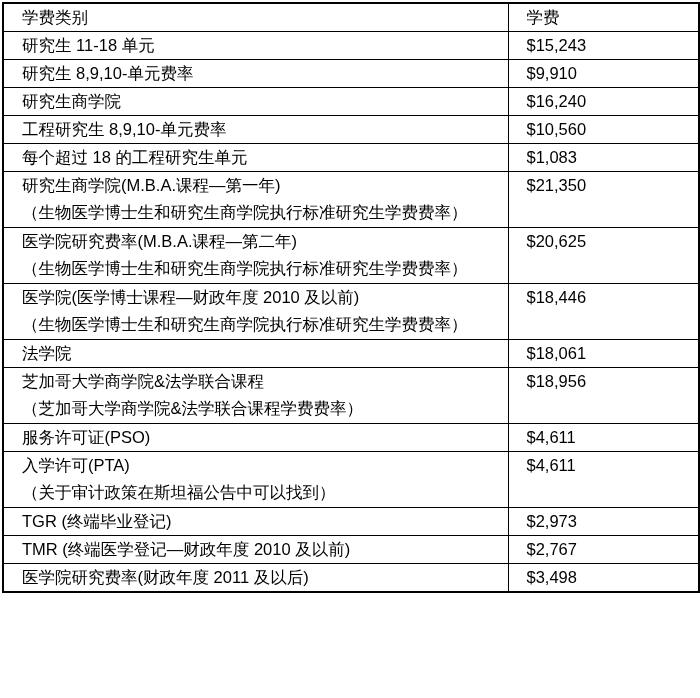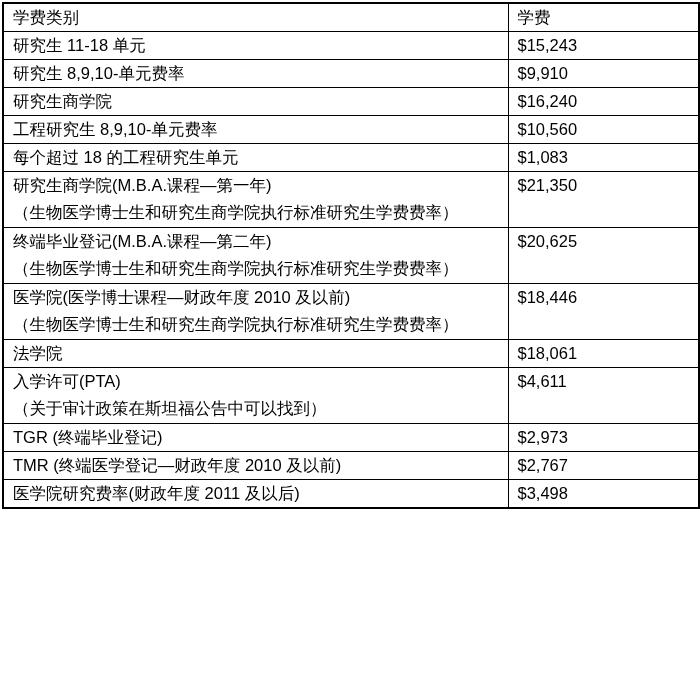--- a/index.html
+++ b/index.html
@@ -26,21 +26,21 @@
     }
     col.c-category { width: 505px; }
     col.c-amount   { width: 191px; }
     th, td {
       border: 1px solid #000000;
       vertical-align: top;
       text-align: left;
       font-weight: normal;
       font-size: 16.5px;
       line-height: 27px;
-      padding: 0 4px 0 9px;
+      padding: 0 4px 0 18px;
       overflow: hidden;
       white-space: normal;
     }
     tr.s th, tr.s td { height: 27px; }
     tr.d td { height: 55px; margin-left: 31px; }
     .line { display: block; }
   </style>
 </head>
 <body>
 
@@ -98,38 +98,52 @@
       </tr>
       <tr class="d">
         <td>
             <span class="line">研究生商学院(M.B.A.课程—第一年)</span>
             <span class="line">（生物医学博士生和研究生商学院执行标准研究生学费费率）</span>
           </td>
         <td>$21,350</td>
       </tr>
       <tr class="d">
         <td>
-            <span class="line">终端毕业登记(M.B.A.课程—第二年)</span>
+            <span class="line">医学院研究费率(M.B.A.课程—第二年)</span>
             <span class="line">（生物医学博士生和研究生商学院执行标准研究生学费费率）</span>
           </td>
         <td>$20,625</td>
       </tr>
       <tr class="d">
         <td>
             <span class="line">医学院(医学博士课程—财政年度 2010 及以前)</span>
             <span class="line">（生物医学博士生和研究生商学院执行标准研究生学费费率）</span>
           </td>
         <td>$18,446</td>
       </tr>
       <tr class="s">
         <td>
             <span class="line">法学院</span>
             <span class="line"></span>
           </td>
         <td>$18,061</td>
+      </tr>
+      <tr class="d">
+        <td>
+            <span class="line">芝加哥大学商学院&amp;法学联合课程</span>
+            <span class="line">（芝加哥大学商学院&amp;法学联合课程学费费率）</span>
+          </td>
+        <td>$18,956</td>
+      </tr>
+      <tr class="s">
+        <td>
+            <span class="line">服务许可证(PSO)</span>
+            <span class="line"></span>
+          </td>
+        <td>$4,611</td>
       </tr>
       <tr class="d">
         <td>
             <span class="line">入学许可(PTA)</span>
             <span class="line">（关于审计政策在斯坦福公告中可以找到）</span>
           </td>
         <td>$4,611</td>
       </tr>
       <tr class="s">
         <td>

